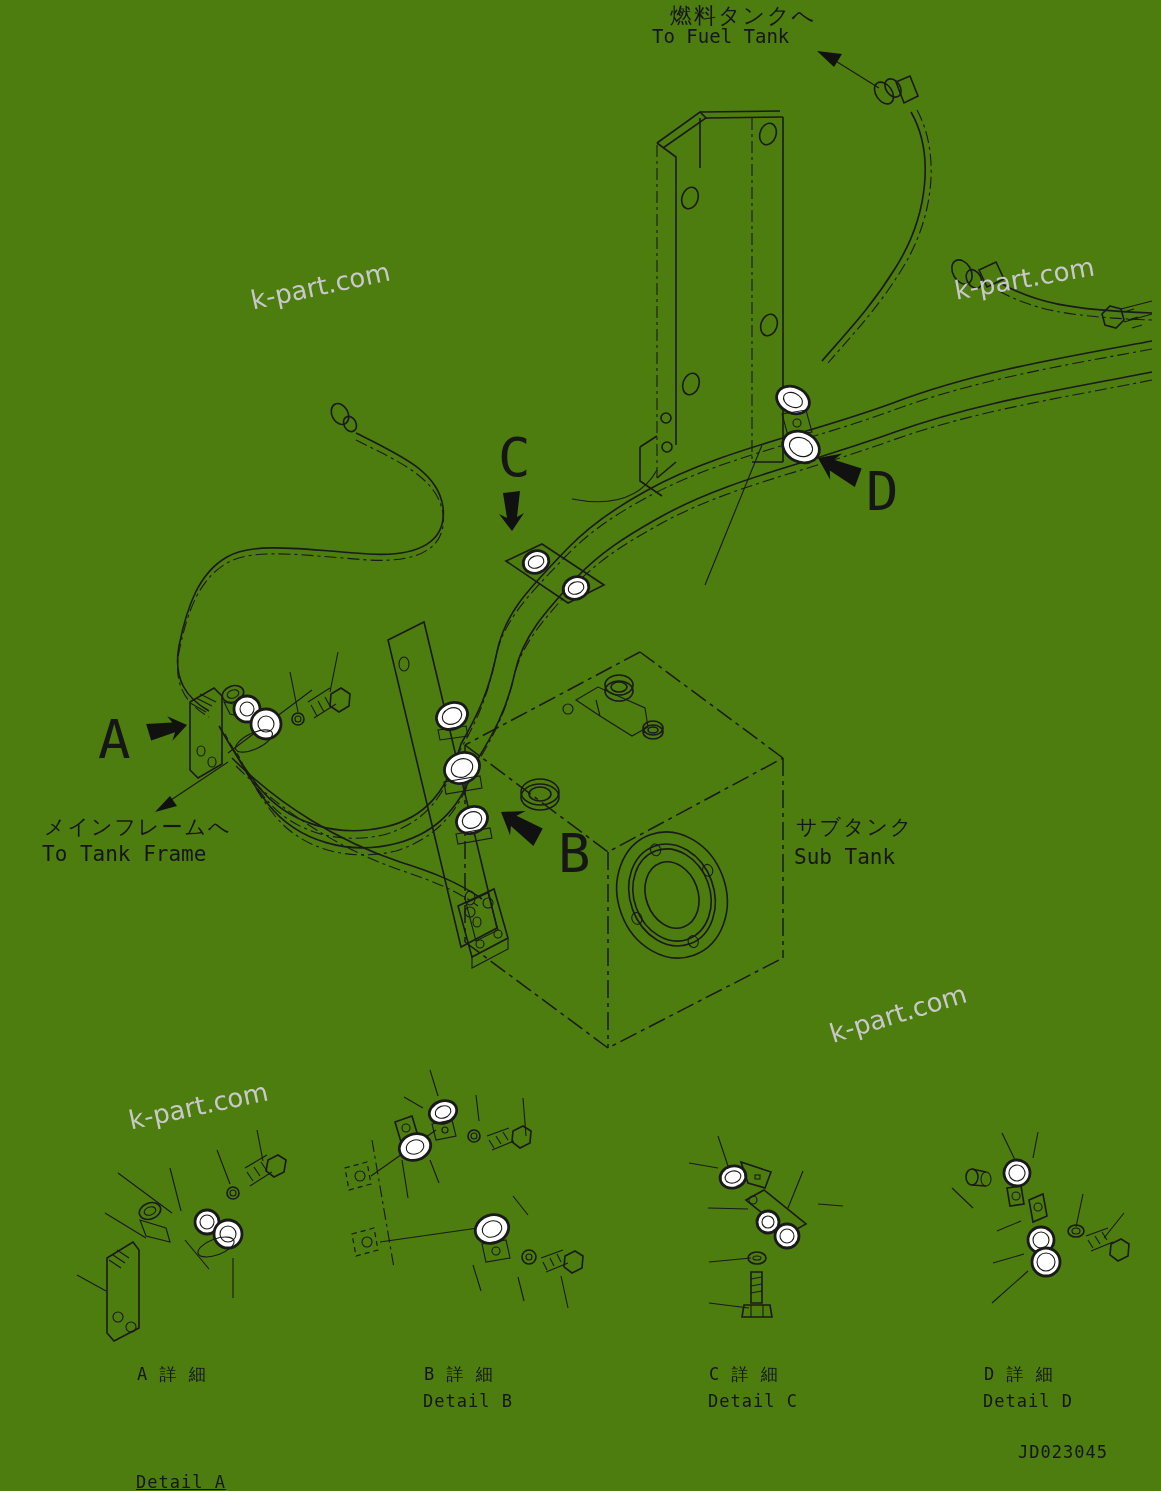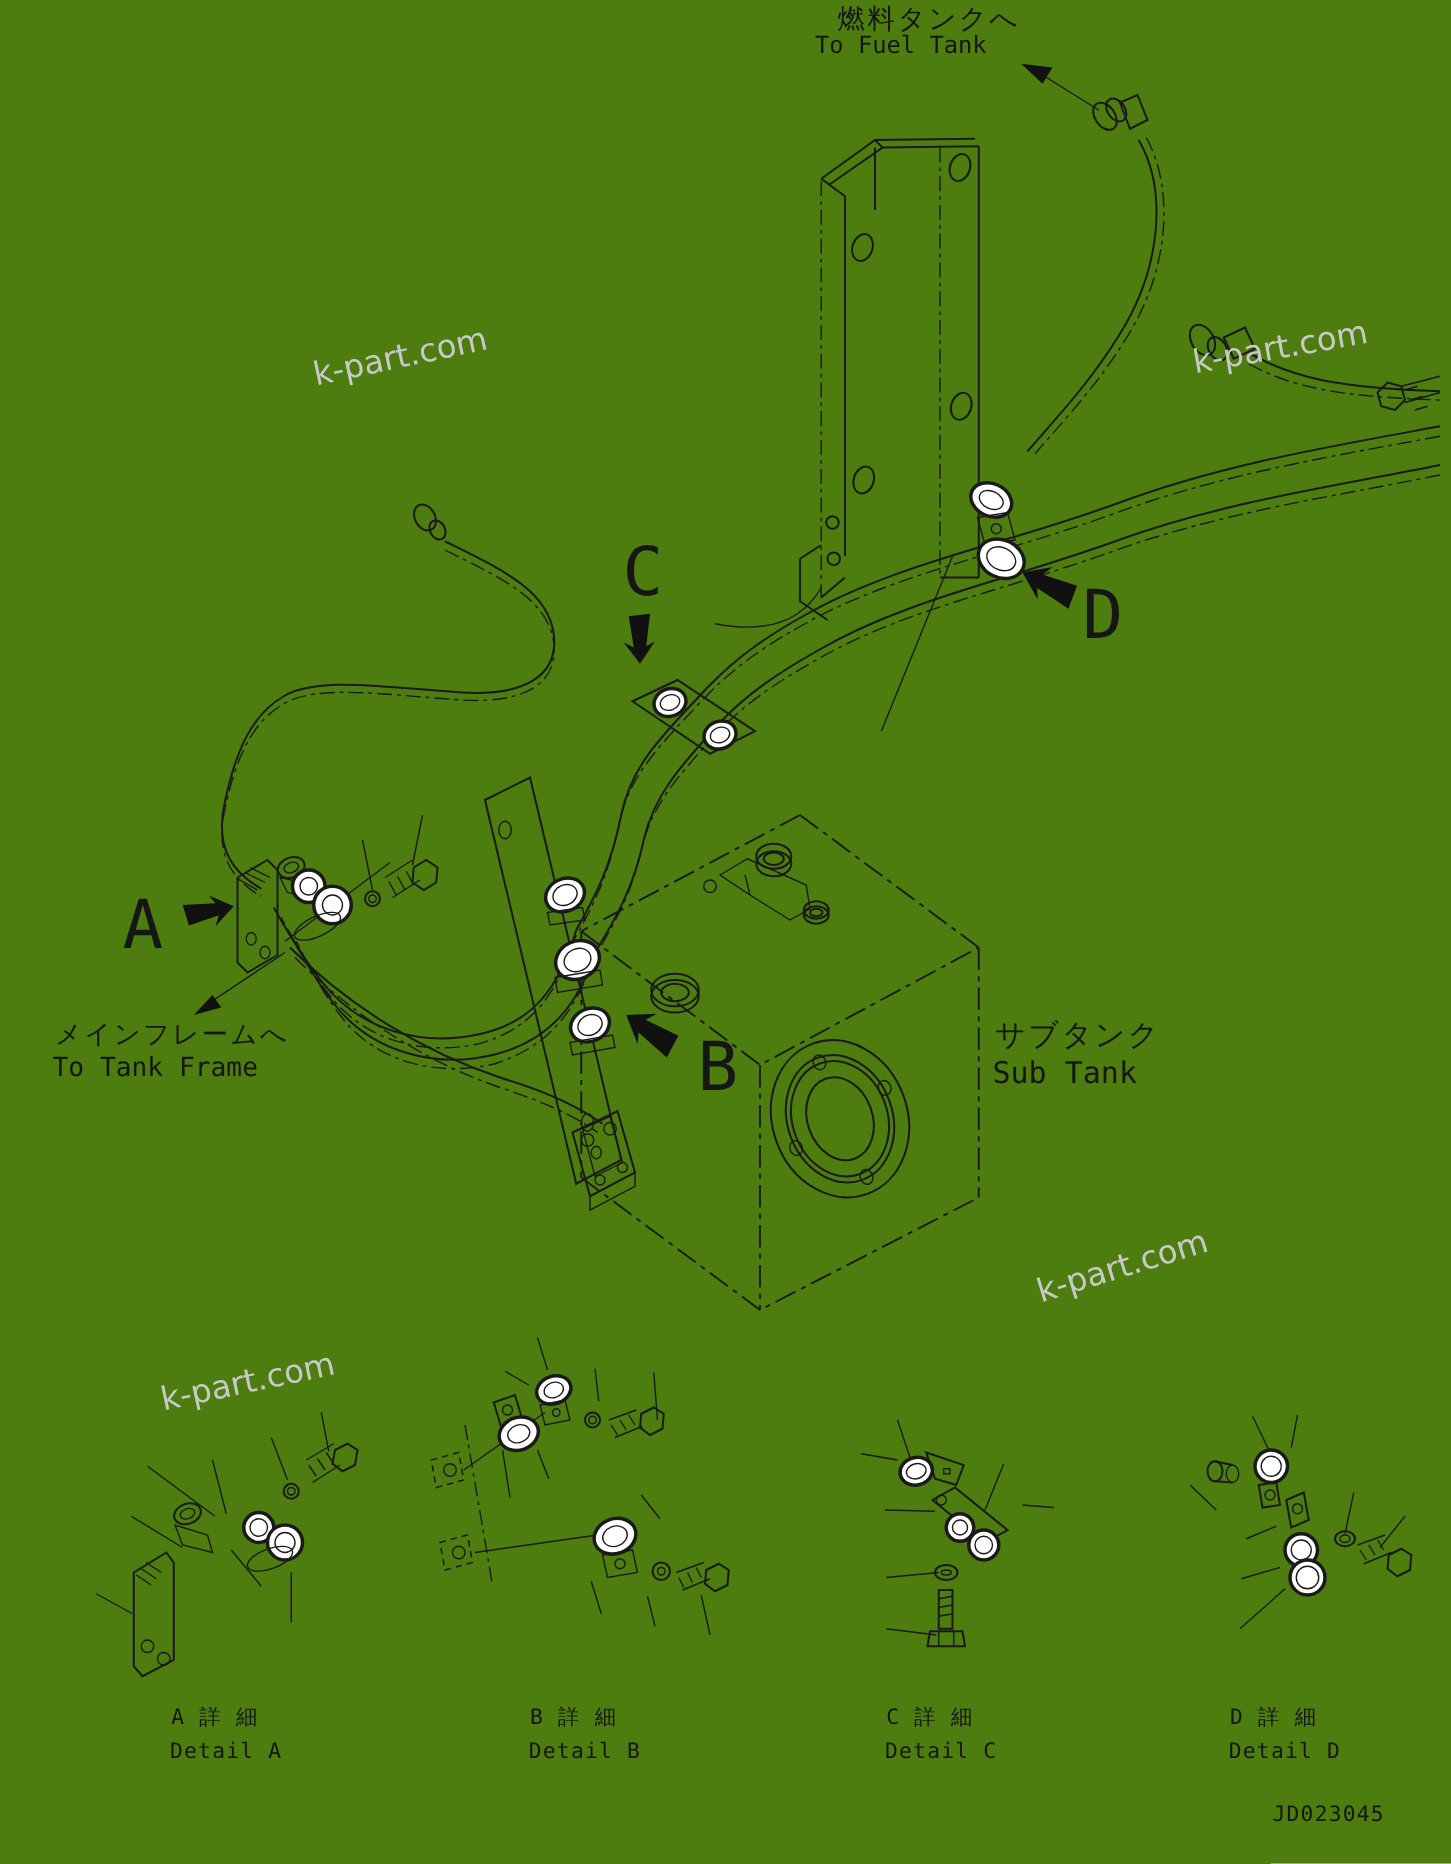--- a/index.html
+++ b/index.html
@@ -314,25 +314,25 @@
   <div class="txt" style="left:652px;top:27px;font-size:19px;">To Fuel Tank</div>
 
   <div class="txt letter" style="left:498px;top:430px;">C</div>
   <div class="txt letter" style="left:866px;top:464px;">D</div>
   <div class="txt letter" style="left:98px;top:712px;">A</div>
   <div class="txt letter" style="left:558px;top:826px;">B</div>
 
   <div class="txt jp" style="left:44px;top:816px;font-size:21px;">メインフレームへ</div>
   <div class="txt" style="left:42px;top:843px;font-size:21px;">To Tank Frame</div>
 
-  <div class="txt jp" style="left:796px;top:816px;font-size:24px;">サブタンク</div>
-  <div class="txt" style="left:794px;top:846px;font-size:24px;">Sub Tank</div>
+  <div class="txt jp" style="left:796px;top:816px;font-size:21px;">サブタンク</div>
+  <div class="txt" style="left:794px;top:846px;font-size:21px;">Sub Tank</div>
 
   <div class="txt cap" style="left:137px;top:1366px;">A 詳 細</div>
-  <div class="txt cap" style="left:136px;top:1393px;">Detail A</div>
+  <div class="txt cap" style="left:136px;top:1474px;text-decoration:underline;">Detail A</div>
   <div class="txt cap" style="left:424px;top:1366px;">B 詳 細</div>
   <div class="txt cap" style="left:423px;top:1393px;">Detail B</div>
   <div class="txt cap" style="left:709px;top:1366px;">C 詳 細</div>
   <div class="txt cap" style="left:708px;top:1393px;">Detail C</div>
   <div class="txt cap" style="left:984px;top:1366px;">D 詳 細</div>
   <div class="txt cap" style="left:983px;top:1393px;">Detail D</div>
 
   <div class="txt" style="left:1018px;top:1444px;font-size:17px;letter-spacing:1px;">JD023045</div>
 
   <div class="wm" style="left:248px;top:286px;transform:rotate(-12deg);">k-part.com</div>

